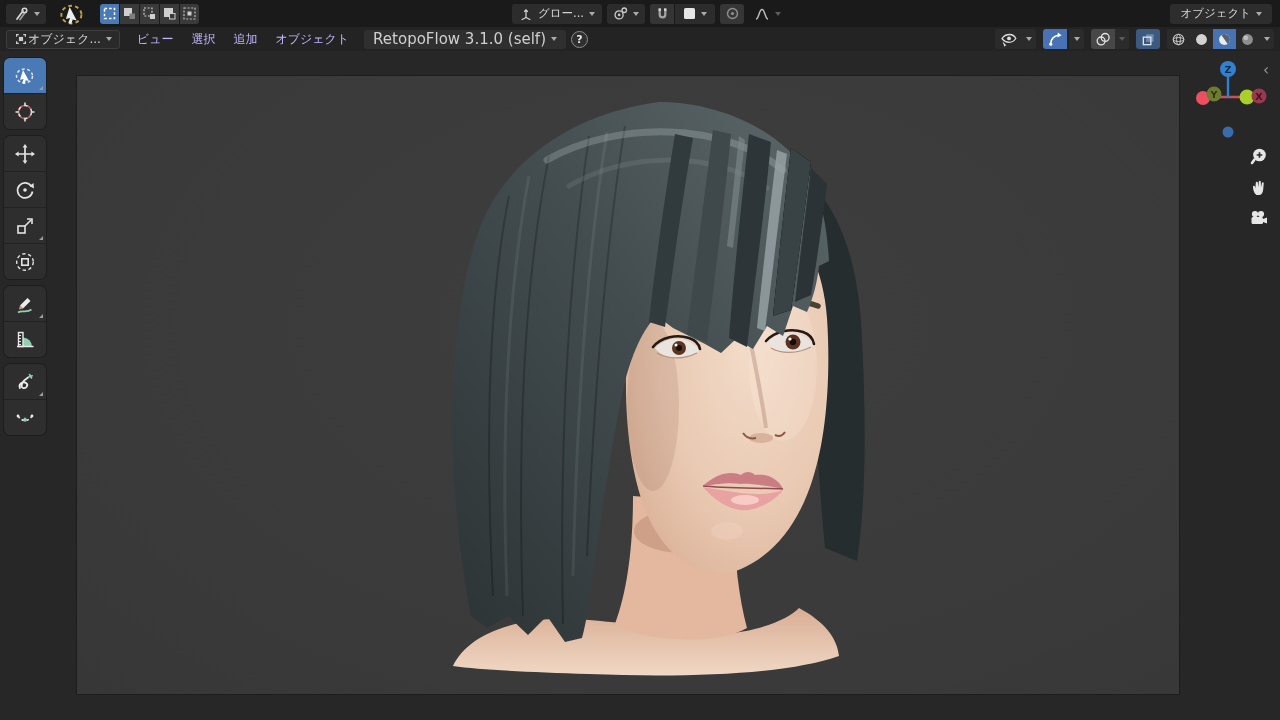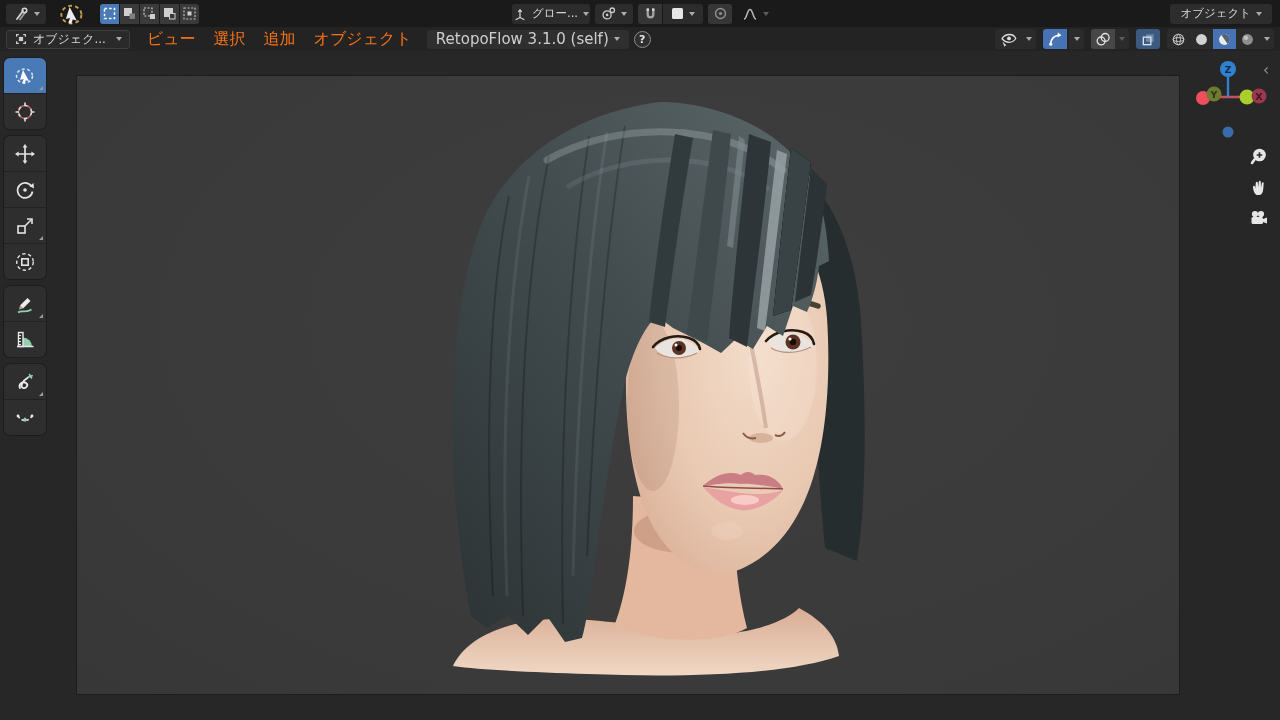--- a/index.html
+++ b/index.html
@@ -14,22 +14,22 @@
   .caret { width:0; height:0; border-left:3.5px solid transparent; border-right:3.5px solid transparent; border-top:4.5px solid #ababab; display:inline-block; margin-left:5px; }
   .caret.dim { border-top-color:#5c5c5c; }
   .lbl { font-size:11.5px; color:#d8d8d8; white-space:nowrap; }
 
   .selmode-group { display:flex; gap:1px; margin-left:15px; border-radius:3px; overflow:hidden; }
   .selmode { width:19px; height:20px; background:#3a3a3a; display:flex; align-items:center; justify-content:center; }
   .selmode.active { background:#4a7ab5; }
 
   
   #row2 { position:absolute; left:0; top:27px; width:1280px; height:24px; background:#232323; display:flex; align-items:center; padding:0 6px; }
-  .menu-item { font-size:16px; color:#f97316; padding:0 9px; white-space:nowrap; cursor:default; }
-  .mode-btn { height:19px; background:#2a2a2a; border:1px solid #3e3e3e; border-radius:3px; display:flex; align-items:center; padding:0 7px; gap:5px; margin-right:8px; }
+  .menu-item { font-size:12px; color:#c4b5fd; padding:0 9px; white-space:nowrap; cursor:default; }
+  .mode-btn { height:19px; background:#2a2a2a; border:1px solid #3e3e3e; border-radius:3px; display:flex; align-items:center; padding:0 7px; margin-right:8px; }
   .addon-btn { height:19px; background:#2f2f2f; border-radius:3px; display:flex; align-items:center; padding:0 9px; margin-left:6px; }
   .addon-btn .lbl { font-size:15px; color:#cfcfcf; }
   .help-btn { width:17px; height:17px; border-radius:50%; background:#2f2f2f; border:1.5px solid #8d8d8d; color:#e6e6e6; font-size:11px; font-weight:bold; display:flex; align-items:center; justify-content:center; margin-left:5px; }
   #r2-right { margin-left:auto; display:flex; align-items:center; gap:7px; }
   .hgrp { display:flex; align-items:center; background:#2b2b2b; border-radius:3px; overflow:hidden; }
   .hbtn { height:20px; display:flex; align-items:center; justify-content:center; }
   .hbtn.blue { background:#4772b3; }
   .hbtn.lit { background:#474747; }
   .hbtn.xray { background:#3c5a80; border-radius:3px; }
 
@@ -100,21 +100,21 @@
         <div class="selmode">
           <svg width="15" height="15" viewBox="0 0 15 15">
             <rect x="2" y="2" width="11" height="11" fill="none" stroke="#bdbdbd" stroke-width="1.2" stroke-dasharray="2 1.6"></rect>
             <rect x="5.5" y="5.5" width="4" height="4" fill="#cfcfcf"></rect>
           </svg>
         </div>
       </div>
     </div>
 
     <div class="r1cluster" style="left:512px; gap:5px;">
-      <div class="btn" style="padding:0 1px;">
+      <div class="btn" style="padding:0 7px;">
         <svg width="14" height="14" viewBox="0 0 16 16">
           <path d="M8 12 V3 M8 3 L6 5.5 M8 3 L10 5.5" stroke="#d5d5d5" stroke-width="1.4" fill="none"></path>
           <path d="M8 12 L3 14.5 M8 12 L13 14.5" stroke="#d5d5d5" stroke-width="1.4" fill="none"></path>
         </svg>
         <span class="lbl" style="margin-left:5px;">グロー...</span>
         <span class="caret"></span>
       </div>
       <div class="btn" style="width:38px;">
         <svg width="15" height="15" viewBox="0 0 16 16">
           <circle cx="6.5" cy="9.5" r="4.3" fill="none" stroke="#c9c9c9" stroke-width="1.4"></circle>

